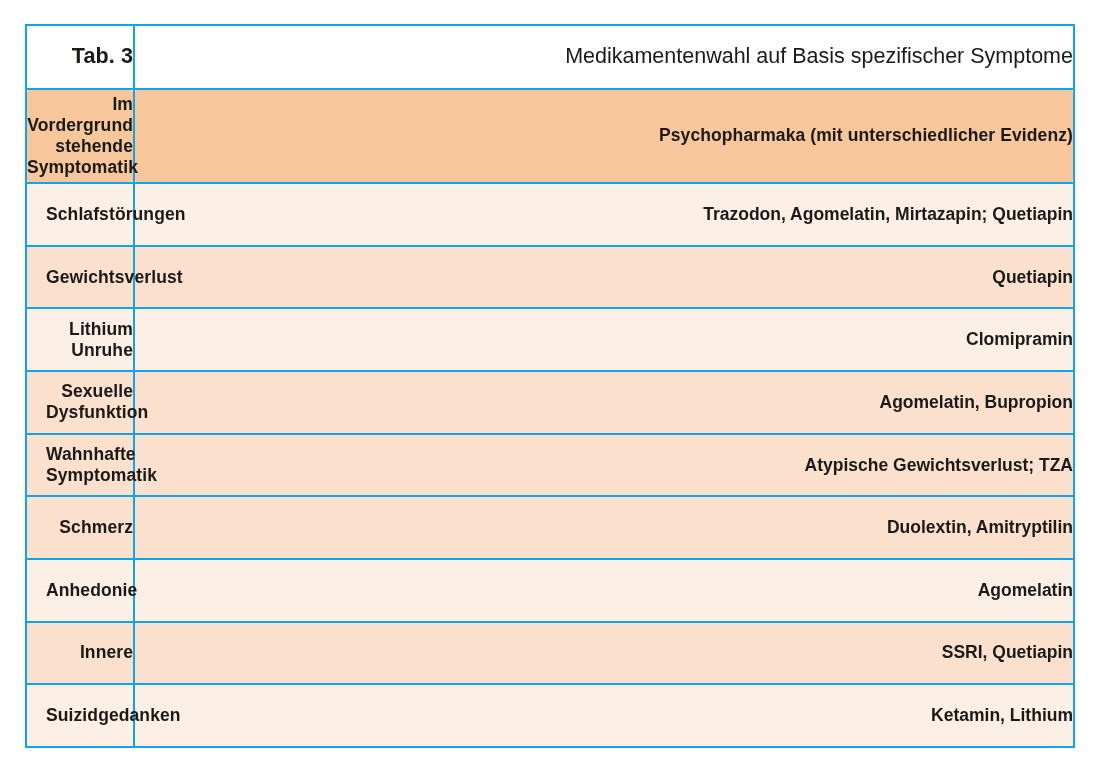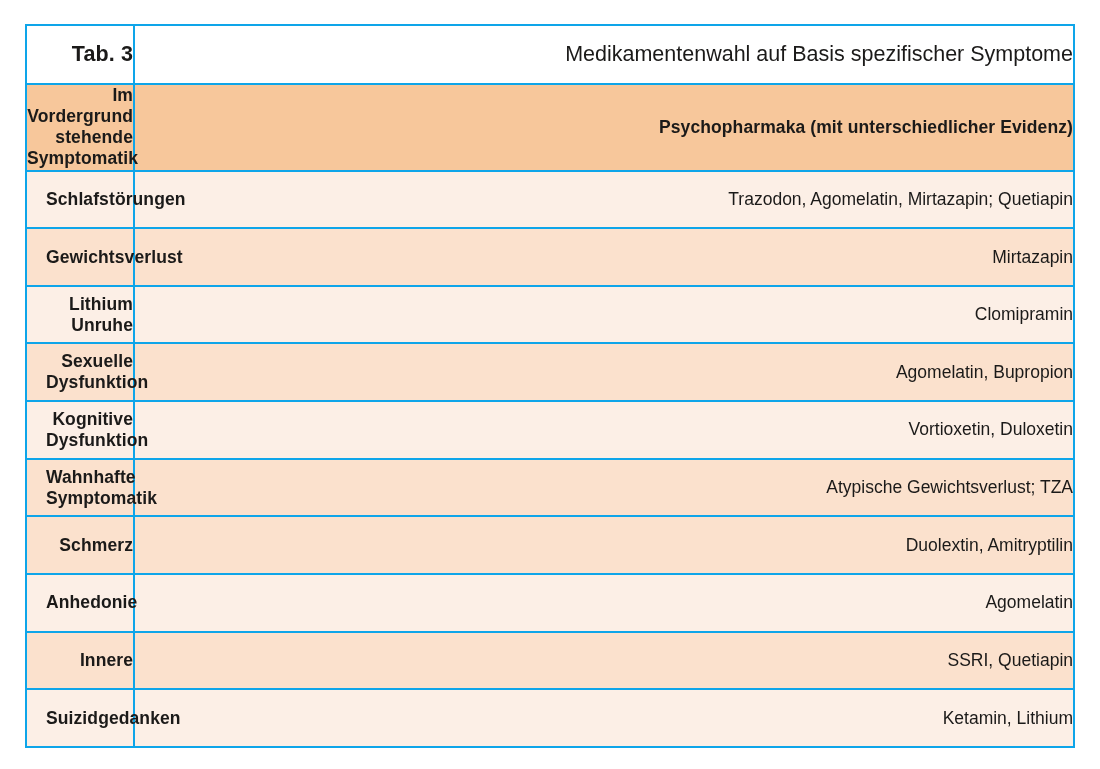--- a/index.html
+++ b/index.html
@@ -63,37 +63,38 @@
   }
 
   
   .head-row td {
     background: #f7c79b;
     height: 55px;
     font-weight: bold;
     font-size: 17.5px;
     color: #1b1a19;
     letter-spacing: 0.1px;
+    border-radius: 6px;
   }
   td.col-symptom { width: 485px; padding-left: 19px; }
   td.col-drug    { padding-left: 17px; margin-top: 48px; }
 
   
   .body-row td {
     height: 55px;
     font-size: 17.5px;
     color: #1b1a19;
   }
   .body-row td.c-symptom {
     font-weight: bold;
     padding-left: 19px;
     letter-spacing: 0.1px;
   }
   .body-row td.c-drug {
-    font-weight: normal;
+    font-weight: bold;
     padding-left: 17px;
     letter-spacing: 0px;
   }
   .body-row.tone-light td { background: #fcefe6; }
   .body-row.tone-dark  td { background: #fbe1cd; }
 </style>
 </head>
 <body>
 
 <div id="table-wrap">
@@ -109,33 +110,29 @@
         <td class="col-symptom">Im Vordergrund stehende Symptomatik</td>
         <td class="col-drug">Psychopharmaka (mit unterschiedlicher Evidenz)</td>
       </tr>
 
       <tr class="body-row tone-light">
         <td class="c-symptom">Schlafstörungen</td>
         <td class="c-drug">Trazodon, Agomelatin, Mirtazapin; Quetiapin</td>
       </tr>
       <tr class="body-row tone-dark">
         <td class="c-symptom">Gewichtsverlust</td>
-        <td class="c-drug">Mirtazapin</td>
+        <td class="c-drug">Quetiapin</td>
       </tr>
       <tr class="body-row tone-light">
         <td class="c-symptom">Lithium Unruhe</td>
         <td class="c-drug">Clomipramin</td>
       </tr>
       <tr class="body-row tone-dark">
         <td class="c-symptom">Sexuelle Dysfunktion</td>
         <td class="c-drug">Agomelatin, Bupropion</td>
-      </tr>
-      <tr class="body-row tone-light">
-        <td class="c-symptom">Kognitive Dysfunktion</td>
-        <td class="c-drug">Vortioxetin, Duloxetin</td>
       </tr>
       <tr class="body-row tone-dark">
         <td class="c-symptom">Wahnhafte Symptomatik</td>
         <td class="c-drug">Atypische Gewichtsverlust; TZA</td>
       </tr>
       <tr class="body-row tone-dark">
         <td class="c-symptom">Schmerz</td>
         <td class="c-drug">Duolextin, Amitryptilin</td>
       </tr>
       <tr class="body-row tone-light">

